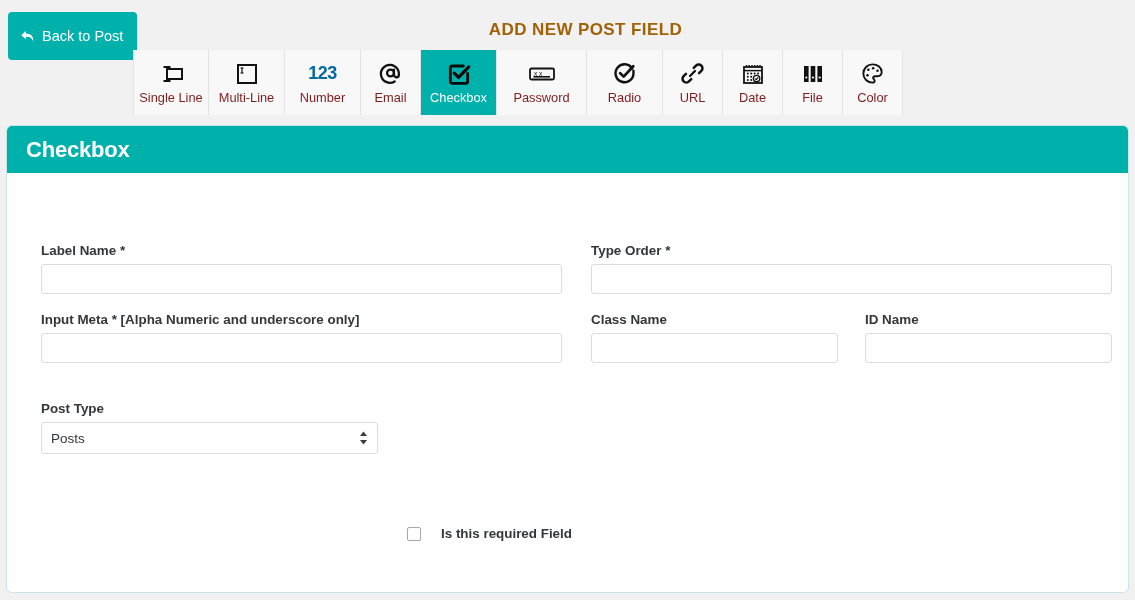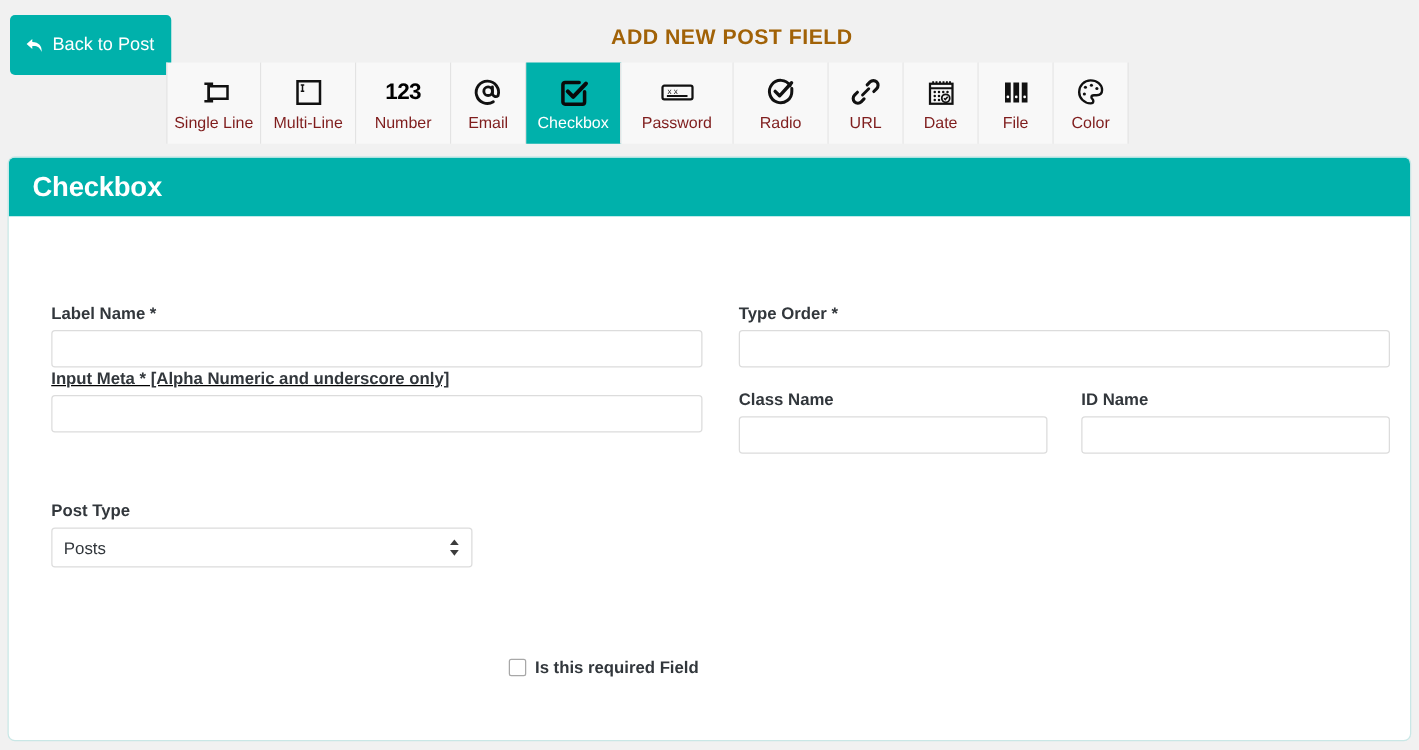--- a/index.html
+++ b/index.html
@@ -64,21 +64,21 @@
     gap: 5px;
     cursor: pointer;
     padding: 0 4px;
   }
   .tab:first-child { border-left: 1px solid #e3e3e3; }
   .tab.active { background: #00b1ab; }
   .tab.active .tab-label { color: #ffffff; }
   .tab-icon {
     height: 26px;
     display: flex; align-items: center; justify-content: center;
-    color: #000000;
+    color: #0369a1;
   }
   .tab-icon svg { display: block; }
   .tab-label {
     font-size: 12.8px;
     color: #7f1d1d;
     white-space: nowrap;
     line-height: 1;
   }
   .tab.w-password { width: 90px; }
   .tab.w-narrow { width: 60px; }
@@ -126,21 +126,21 @@
     padding: 0 8px;
     font-family: "Liberation Sans", sans-serif;
     color: #32373c;
     outline: none;
   }
 
   
   .fg { position: absolute; }
   #fg-label    { left: 34px;  top: 70px;  width: 521px; }
   #fg-order    { left: 584px; top: 70px;  width: 521px; }
-  #fg-meta     { left: 34px;  top: 122px; width: 521px; text-decoration: underline; }
+  #fg-meta     { left: 34px;  top: 139px; width: 521px; }
   #fg-class    { left: 584px; top: 139px; width: 247px; }
   #fg-id       { left: 858px; top: 139px; width: 247px; }
   #fg-posttype { left: 34px;  top: 228px; width: 337px; }
 
   #posttype-select {
     width: 337px;
     height: 32px;
     border: 1px solid #dcdcdc;
     border-radius: 3px;
     background: #ffffff;
@@ -160,21 +160,21 @@
     transform: translateY(-50%);
     pointer-events: none;
     color: #3c3c3c;
     line-height: 0;
   }
 
   
   #fg-required {
     position: absolute;
     left: 400px; top: 353px;
-    display: flex; align-items: center; gap: 7px;
+    display: flex; align-items: center; gap: 20px;
   }
   .cb-box {
     width: 14px; height: 14px;
     border: 1px solid #a8a8a8;
     background: #fff;
     border-radius: 2px;
     display: inline-block;
     position: relative;
     flex: 0 0 auto;
     cursor: pointer;

